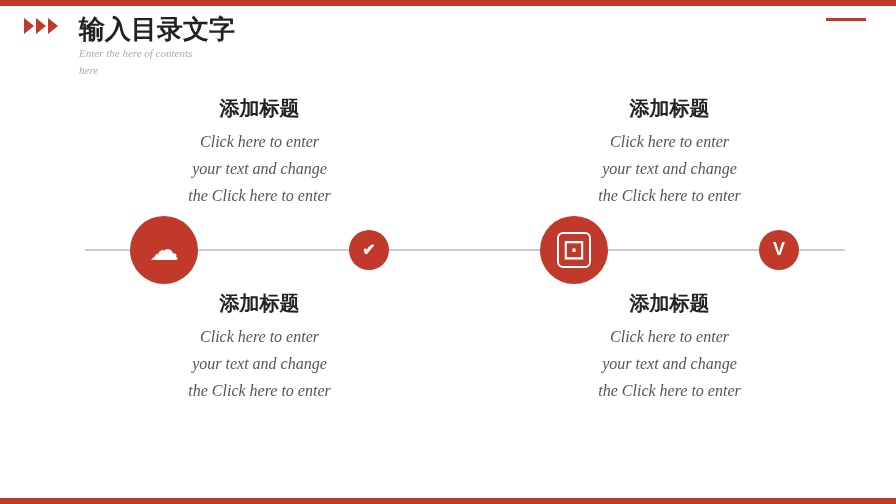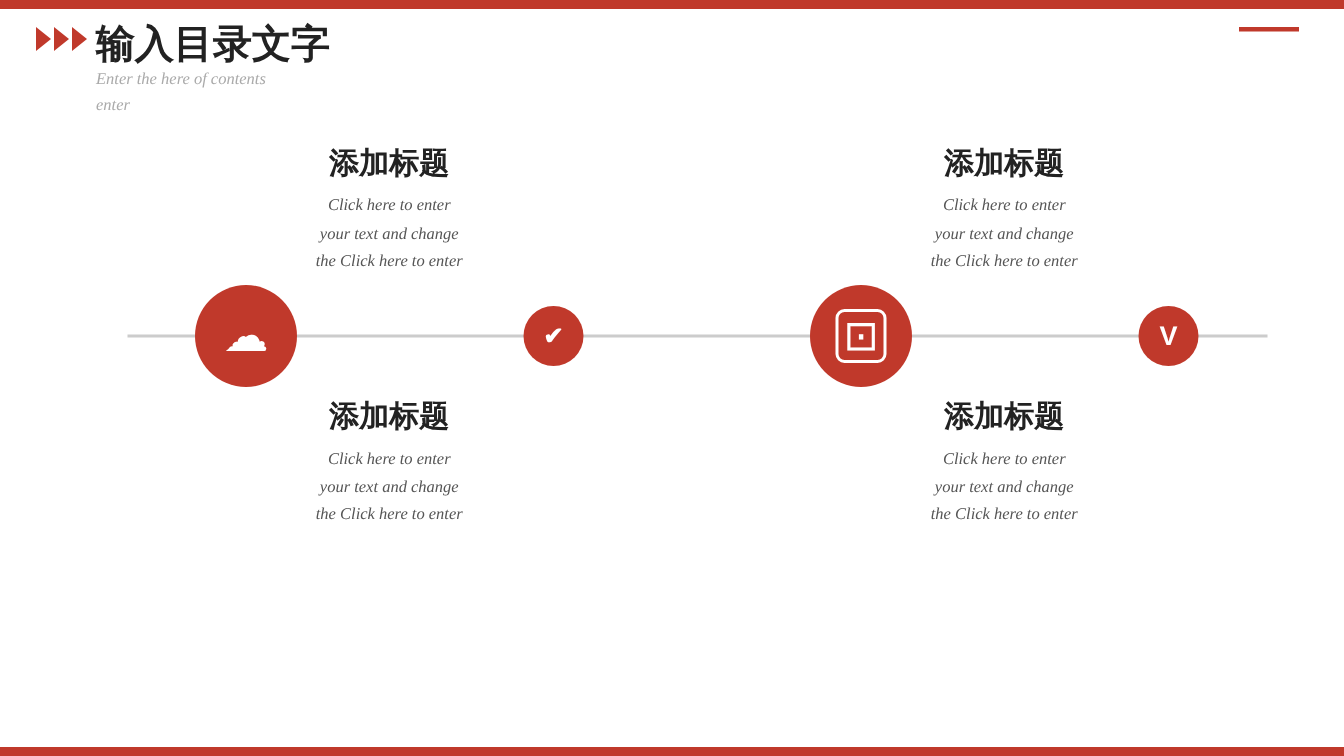--- a/index.html
+++ b/index.html
@@ -28,21 +28,21 @@
       background: #c0392b;
     }
 
     
     .header {
       position: absolute;
       top: 14px;
       left: 24px;
       display: flex;
       align-items: flex-start;
-      gap: 4px;
+      gap: 19px;
       justify-content: space-between;
     }
     .chevron-group {
       display: flex;
       align-items: center;
       margin-top: 4px;
     }
     .chevron {
       width: 0; height: 0;
       border-top: 8px solid transparent;
@@ -101,21 +101,21 @@
 
     .content-title {
       font-size: 20px;
       font-weight: bold;
       color: #222;
       font-family: 'SimHei', 'STHeiti', sans-serif;
       margin-bottom: 6px;
     }
 
     .content-desc {
-      font-size: 11px;
+      font-size: 16px;
       color: #555;
       font-style: italic;
       font-family: Georgia, serif;
       line-height: 1.7;
     }
   </style>
 </head>
 <body>
 
 <div class="top-bar"></div>
@@ -124,21 +124,21 @@
 <div class="header">
   <div class="chevron-group">
     <div class="chevron"></div>
     <div class="chevron"></div>
     <div class="chevron"></div>
   </div>
   <div class="header-text-block">
     <div class="header-title">输入目录文字</div>
     <div class="header-subtitle">
       <span>Enter the here of contents</span><br>
-      <span>enter</span>
+      <span>here</span>
     </div>
   </div>
 </div>
 
 <div class="top-right-dash"></div>
 
 <div style="position:absolute; top:95px; left:0; right:0; bottom:10px; display:flex; flex-direction:column; align-items:center;padding-left:33px;">
 
   <div style="width:820px; display:flex; justify-content:space-around; margin-bottom:4px;">
     <div class="content-block">

